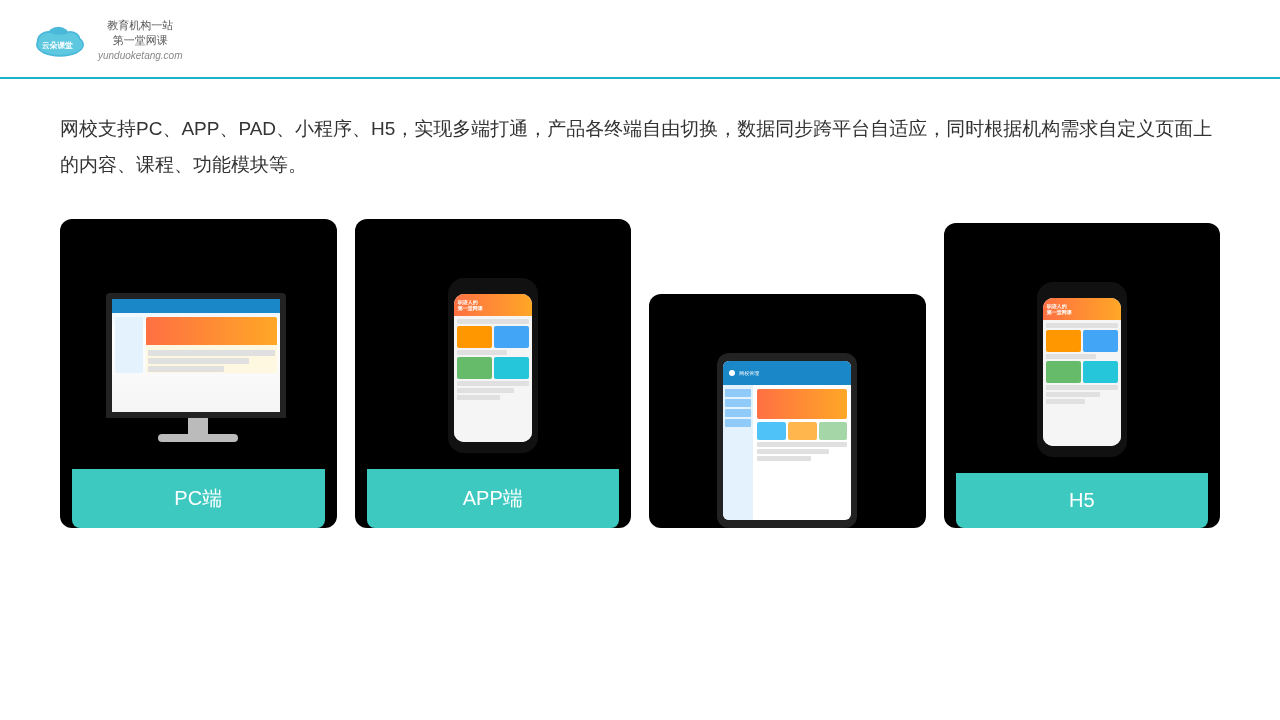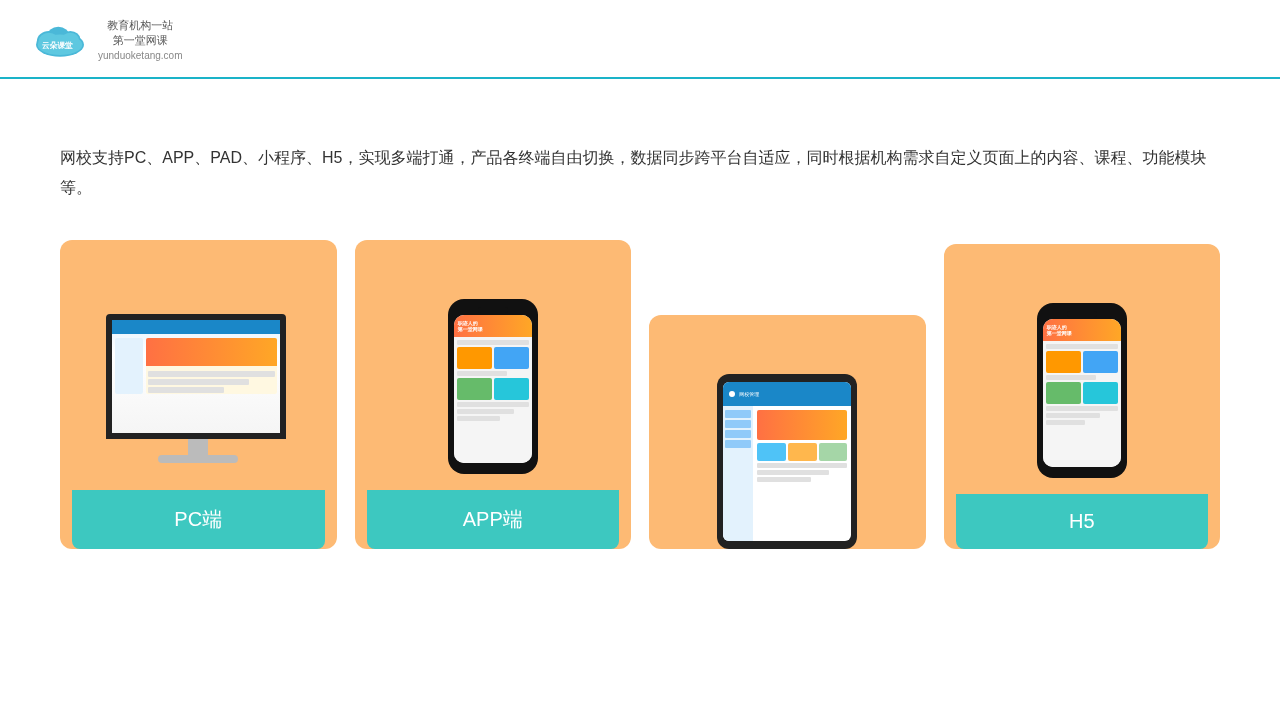--- a/index.html
+++ b/index.html
@@ -48,36 +48,35 @@
       color: #555;
       line-height: 1.4;
       text-align: center;
     }
 
     
     .main {
       padding: 32px 60px 0 60px;
     }
     .description {
-      font-size: 16px;
+      font-size: 19px;
       color: #333;
       line-height: 1.9;
       margin-bottom: 36px;
-      margin-top: 32px;
     }
 
     
     .cards-row {
       display: flex;
       gap: 18px;
       align-items: flex-end;
     }
     .card {
       flex: 1;
-      background: #fdba74;
+      background: #000000;
       border-radius: 12px;
       display: flex;
       flex-direction: column;
       align-items: center;
       padding: 24px 12px 0 12px;
       overflow: hidden;
     }
     .card-image-area {
       width: 100%;
       height: 210px;
@@ -338,21 +337,21 @@
 
       <ellipse cx="35" cy="28" rx="26" ry="12" fill="#5ec8e0"></ellipse>
       <ellipse cx="22" cy="24" rx="12" ry="10" fill="#5ec8e0"></ellipse>
       <ellipse cx="47" cy="22" rx="10" ry="8" fill="#5ec8e0"></ellipse>
 
       <text x="14" y="32" font-size="9" fill="white" font-family="sans-serif" font-weight="bold">云朵课堂</text>
     </svg>
     <div class="logo-text">
       <div>教育机构一站</div>
       <div>第一堂网课</div>
-      <div style="font-size:10px;color:#888;">yunduoketang.com</div>
+      <div style="font-size:10px;color:#888;font-style:italic;">yunduoketang.com</div>
     </div>
   </div>
 </div>
 
 <div class="main">
   <p class="description">网校支持PC、APP、PAD、小程序、H5，实现多端打通，产品各终端自由切换，数据同步跨平台自适应，同时根据机构需求自定义页面上的内容、课程、功能模块等。</p>
 
   <div class="cards-row">
 
     <div class="card">

